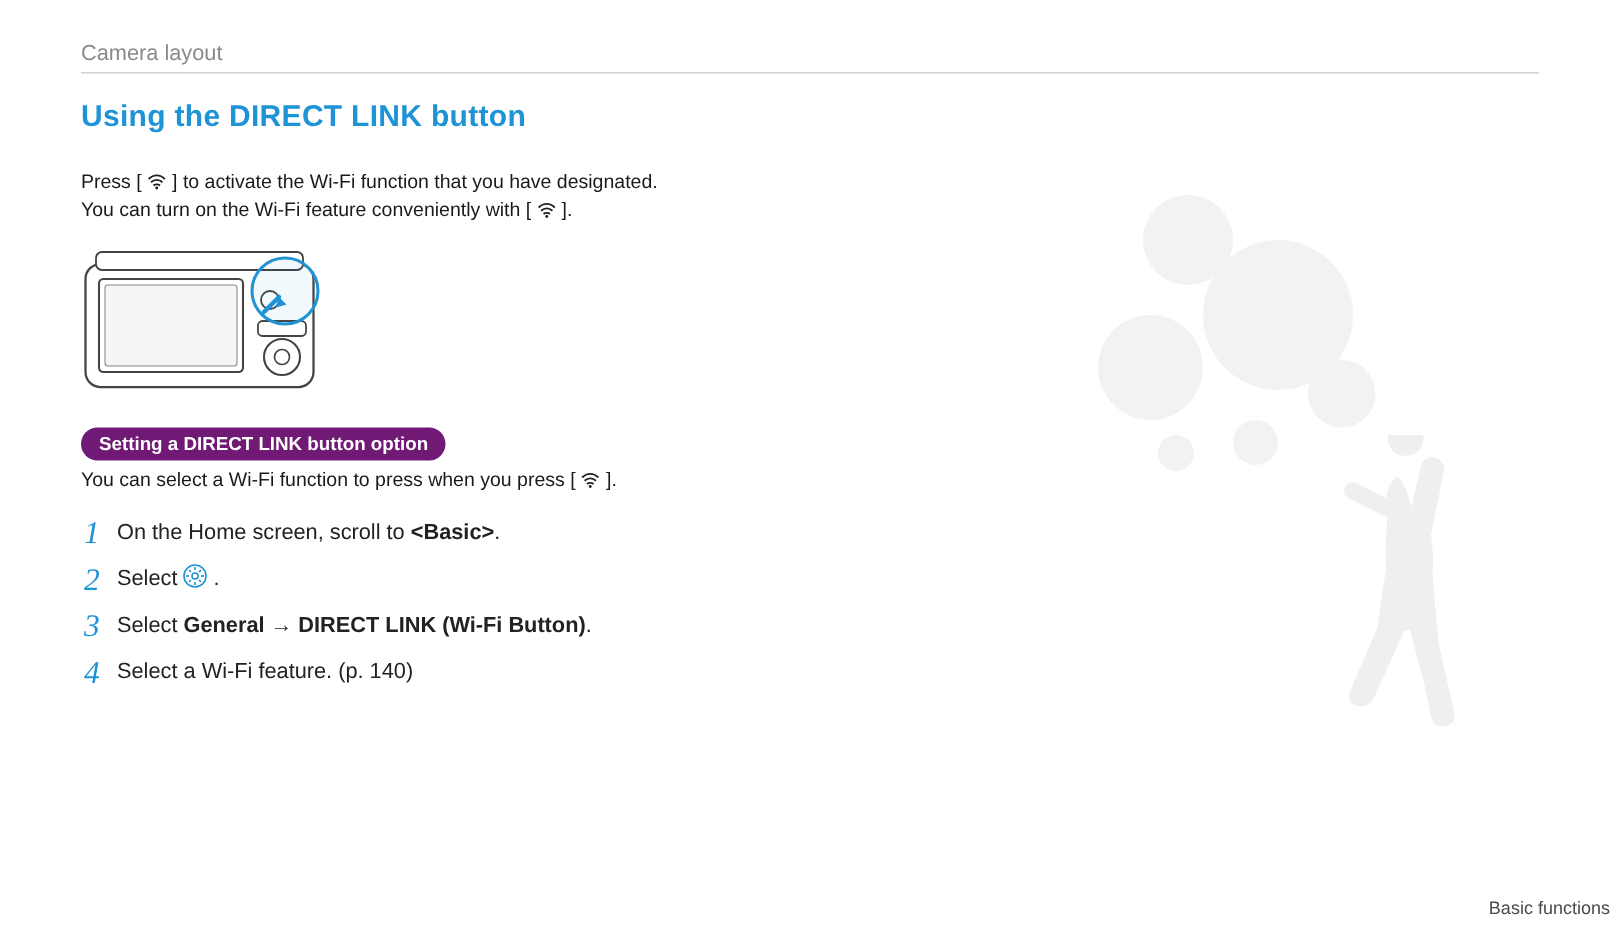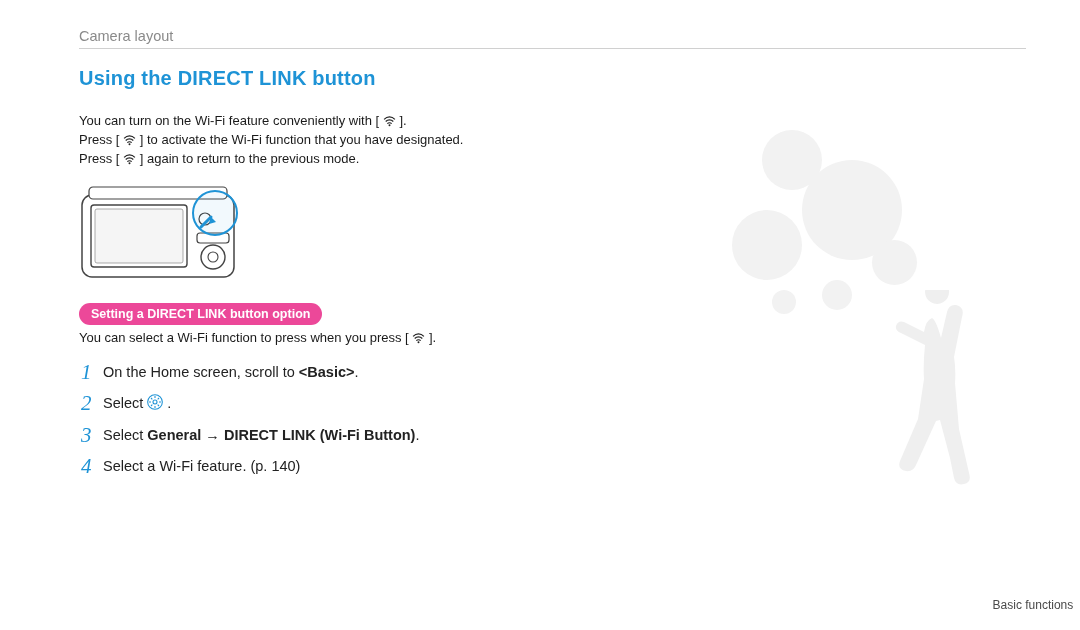--- a/index.html
+++ b/index.html
@@ -8,21 +8,21 @@
     height: 630px;
     font-family: "Segoe UI", "Helvetica Neue", Arial, sans-serif;
     background: #fff;
     color: #222;
     position: relative;
     overflow: hidden;
   }
   .page {
     width: 100%;
     height: 100%;
-    padding: 28px 54px 24px 79px;
+    padding: 28px 54px 24px 54px;
     position: relative;
   }
   .breadcrumb {
     font-size: 14.5px;
     color: #8a8a8a;
     margin-bottom: 4px;
   }
   .topline {
     border: none;
     border-top: 1px solid #d0d0d0;
@@ -41,21 +41,21 @@
     color: #1a1a1a;
   }
   .body-text .inline-icon {
     vertical-align: middle;
   }
   .camera-illustration {
     margin: 14px 0 18px 0;
   }
   .pill {
     display: inline-block;
-    background: #ec4899;
+    background: #701a75;
     color: #fff;
     font-size: 12.5px;
     font-weight: 600;
     padding: 4px 12px;
     border-radius: 11px;
     margin-bottom: 4px;
   }
   .steps {
     margin-top: 14px;
     margin-left: 2px;
@@ -117,55 +117,43 @@
 </head>
 <body>
 
 <div class="page">
 
   <div class="breadcrumb">Camera layout</div>
   <hr class="topline">
 
   <h2 class="section-title">Using the DIRECT LINK button</h2>
 
-  <p class="body-text">
-    <span>You can turn on the Wi-Fi feature conveniently with [</span>
-    <span class="inline-icon">
-      <svg width="13" height="11" viewBox="0 0 24 20">
-        <path d="M2 6 C8 0 16 0 22 6" stroke="#222" stroke-width="2.2" fill="none"></path>
-        <path d="M5 10 C9 6 15 6 19 10" stroke="#222" stroke-width="2.2" fill="none"></path>
-        <path d="M8 14 C10 12 14 12 16 14" stroke="#222" stroke-width="2.2" fill="none"></path>
-        <circle cx="12" cy="17" r="1.8" fill="#222"></circle>
-      </svg>
-    </span>
-    <span>].</span>
-  </p>
   <p class="body-text">
     <span>Press [</span>
     <span class="inline-icon">
       <svg width="13" height="11" viewBox="0 0 24 20">
         <path d="M2 6 C8 0 16 0 22 6" stroke="#222" stroke-width="2.2" fill="none"></path>
         <path d="M5 10 C9 6 15 6 19 10" stroke="#222" stroke-width="2.2" fill="none"></path>
         <path d="M8 14 C10 12 14 12 16 14" stroke="#222" stroke-width="2.2" fill="none"></path>
         <circle cx="12" cy="17" r="1.8" fill="#222"></circle>
       </svg>
     </span>
     <span>] to activate the Wi-Fi function that you have designated.</span>
   </p>
   <p class="body-text">
-    <span>Press [</span>
+    <span>You can turn on the Wi-Fi feature conveniently with [</span>
     <span class="inline-icon">
       <svg width="13" height="11" viewBox="0 0 24 20">
         <path d="M2 6 C8 0 16 0 22 6" stroke="#222" stroke-width="2.2" fill="none"></path>
         <path d="M5 10 C9 6 15 6 19 10" stroke="#222" stroke-width="2.2" fill="none"></path>
         <path d="M8 14 C10 12 14 12 16 14" stroke="#222" stroke-width="2.2" fill="none"></path>
         <circle cx="12" cy="17" r="1.8" fill="#222"></circle>
       </svg>
     </span>
-    <span>] again to return to the previous mode.</span>
+    <span>].</span>
   </p>
 
   <div class="camera-illustration">
     <svg width="160" height="98" viewBox="0 0 160 98">
 
       <rect x="3" y="12" width="152" height="82" rx="10" ry="10" fill="#fff" stroke="#444" stroke-width="1.5"></rect>
 
       <rect x="10" y="4" width="138" height="12" rx="4" fill="#fff" stroke="#444" stroke-width="1.2"></rect>
 
       <rect x="12" y="22" width="96" height="62" rx="3" fill="#fff" stroke="#444" stroke-width="1.4"></rect>

